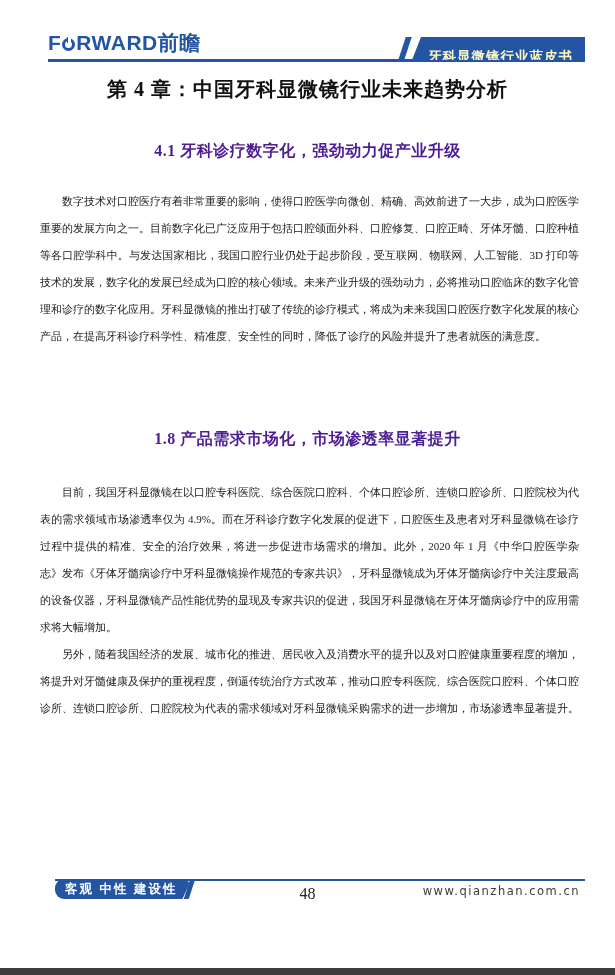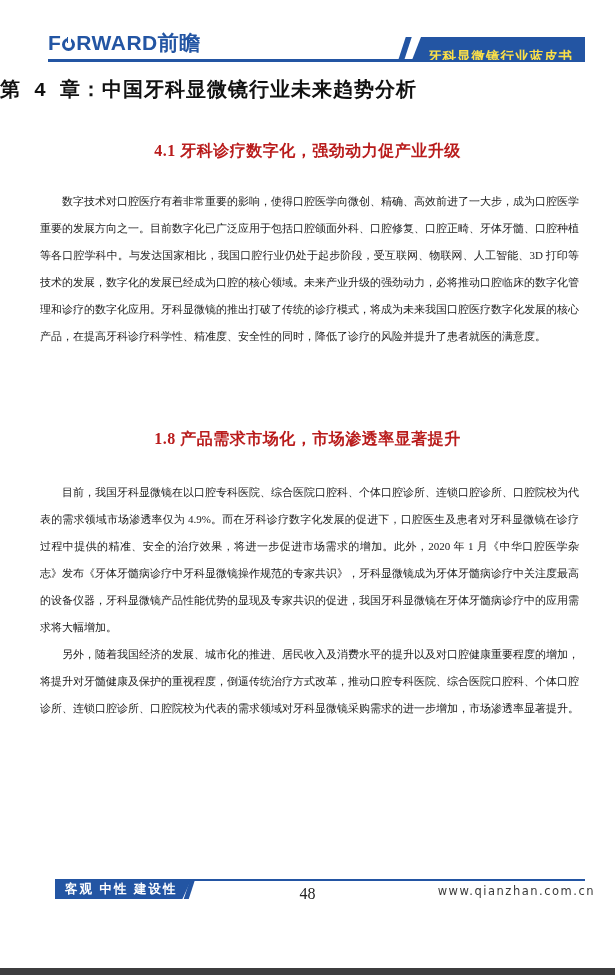--- a/index.html
+++ b/index.html
@@ -67,51 +67,51 @@
     height: 23px;
   }
   .header-badge-slash {
     width: 6px;
     background: #2355a3;
     transform: skewX(-18deg);
     margin-right: 4px;
   }
   .header-badge {
     background: #2355a3;
-    color: #fde047;
+    color: #fef9c3;
     font-family: "Liberation Serif", "DejaVu Serif", serif;
     font-weight: bold;
     font-size: 13.5px;
     letter-spacing: 1px;
     padding: 16px 12px 0 16px;
     display: flex;
     align-items: center;
     clip-path: polygon(9px 0, 100% 0, 100% 100%, 0 100%);
   }
 
   
   .chapter-title {
     position: absolute;
     top: 76px;
     left: 0;
     width: 100%;
+    text-align: center;
     font-size: 20px;
     font-weight: bold;
     color: #111111;
     letter-spacing: 1px;
-    font-family: Liberation Mono, monospace;
   }
   .section-heading {
     position: absolute;
     left: 0;
     width: 100%;
     text-align: center;
     font-size: 16px;
     font-weight: bold;
-    color: #b91c1c;
+    color: #4c1d95;
     letter-spacing: 0.5px;
   }
   .heading-4-1 { top: 141px; }
   .heading-4-2 { top: 429px; }
 
   
   .body-block {
     position: absolute;
     left: 40px;
     right: 36px;
@@ -145,40 +145,41 @@
     background: #2355a3;
     color: #ffffff;
     font-family: "Liberation Sans", "DejaVu Sans", sans-serif;
     font-weight: bold;
     font-size: 12.5px;
     letter-spacing: 2px;
     padding: 0 14px 0 10px;
     display: flex;
     align-items: center;
     clip-path: polygon(0 0, 100% 0, calc(100% - 9px) 100%, 0 100%);
+    border-radius: 9px;
   }
   .footer-badge-slash {
     width: 5px;
     background: #2355a3;
     transform: skewX(-18deg);
     margin-left: -4px;
   }
   .footer-page {
     position: absolute;
     top: 885px;
     left: 0;
     width: 100%;
     text-align: center;
     font-size: 16px;
     color: #222222;
   }
   .footer-site {
     position: absolute;
     top: 884px;
-    right: 20px;
+    right: 35px;
     font-family: "DejaVu Sans", "Liberation Sans", sans-serif;
     font-size: 11.5px;
     letter-spacing: 1.5px;
     color: #3a3a3a;
   }
 
   .bottom-strip {
     position: absolute;
     left: 0;
     bottom: 0;

